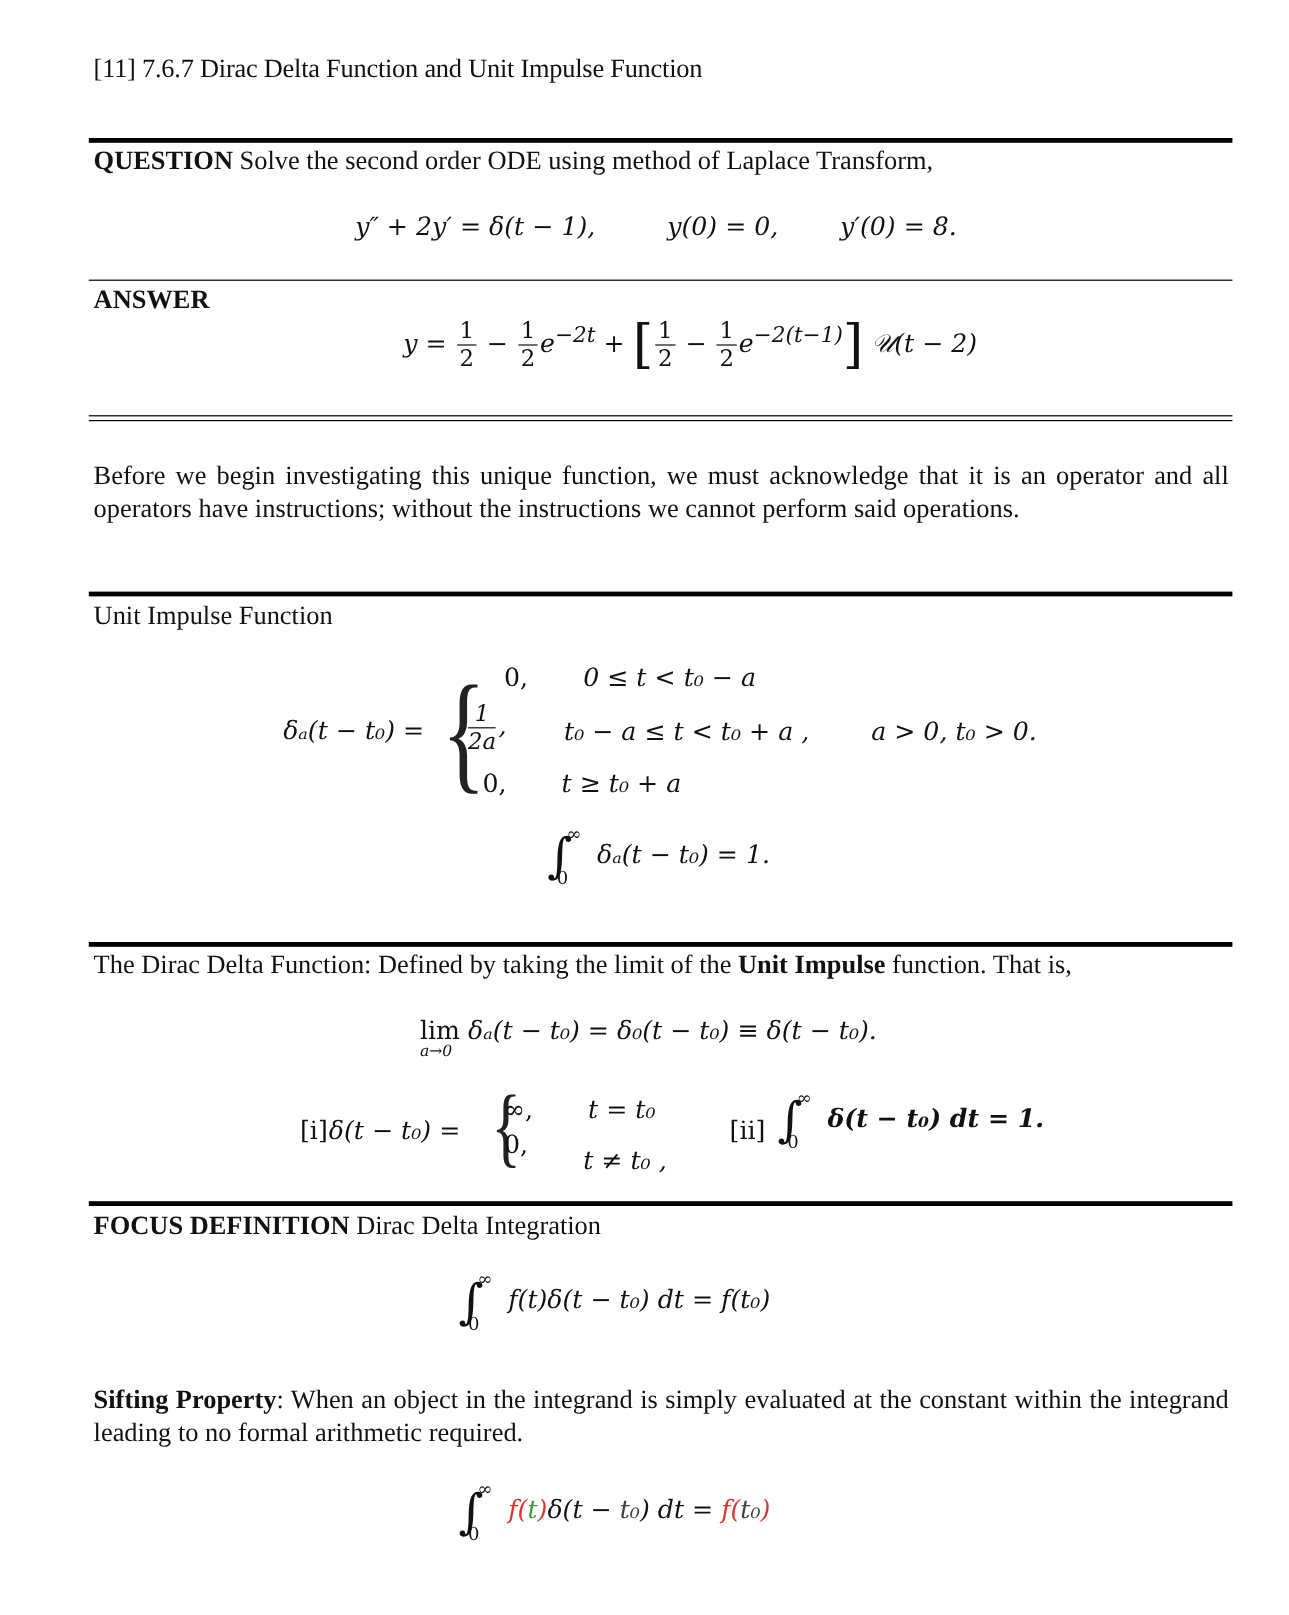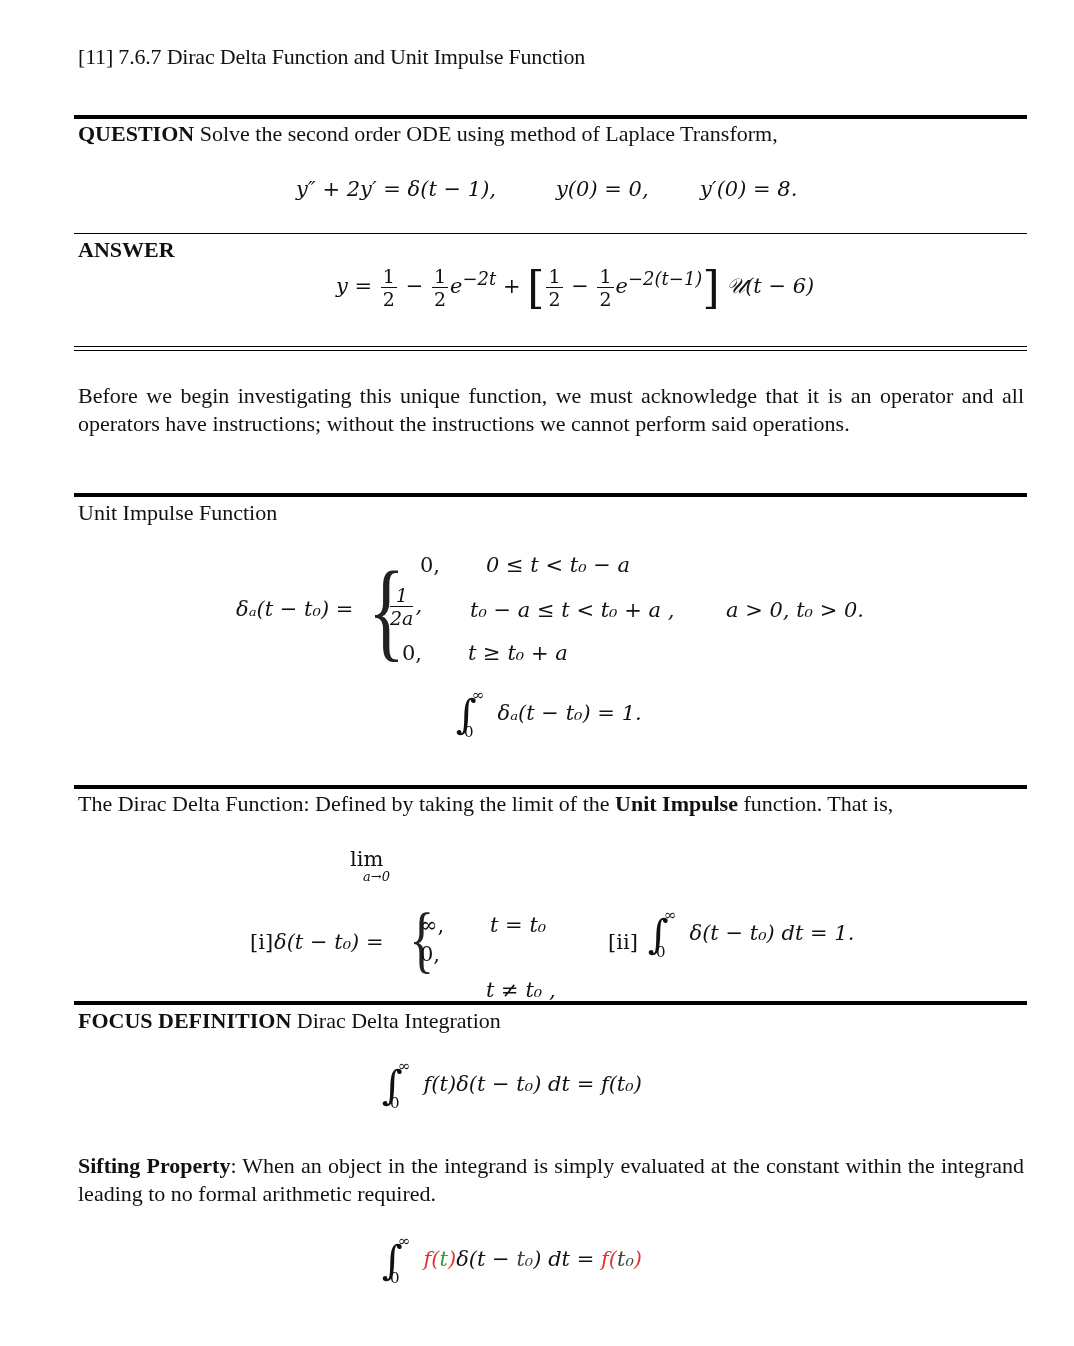--- a/index.html
+++ b/index.html
@@ -47,21 +47,21 @@
 <div class="abs math" style="left:336px; top:262px;">
   <span class="it">y</span>
   <span>=</span>
   <span class="frac"><span class="num">1</span><span>2</span></span>
   <span>−</span>
   <span class="frac"><span class="num">1</span><span>2</span></span><span class="it">e</span><sup class="it">−2t</sup>
   <span>+</span>
   <span style="font-size:44px; vertical-align:middle; font-weight:100;">[</span><span class="frac"><span class="num">1</span><span>2</span></span>
   <span>−</span>
   <span class="frac"><span class="num">1</span><span>2</span></span><span class="it">e</span><sup class="it">−2(t−1)</sup><span style="font-size:44px; vertical-align:middle; font-weight:100;">]</span>
-  <span class="it">𝒰(t − 6)</span>
+  <span class="it">𝒰(t − 2)</span>
 </div>
 <div class="rule-double" style="top:346px;"></div>
 
 <div class="abs text para" style="top:382px;">Before we begin investigating this unique function, we must acknowledge that it is an operator and all operators have instructions; without the instructions we cannot perform said operations.</div>
 
 <div class="rule-thick" style="top:493px;"></div>
 <div class="abs text" style="left:78px; top:499px;">Unit Impulse Function</div>
 
 <div class="abs math it" style="left:236px; top:597px;">δₐ(t − t₀) =</div>
 <div class="abs brace" style="left:360px; top:555px; font-size:110px; color:#222;">{</div>
@@ -78,35 +78,36 @@
 <div class="abs math" style="left:456px; top:694px;">
   <span class="intg it"><span>∫</span><span class="up">∞</span><span class="lo">0</span></span>
   <span class="it" style="margin-left:14px;">δₐ(t − t₀) = 1.</span>
 </div>
 
 <div class="rule-thick" style="top:785px;"></div>
 <div class="abs text" style="left:78px; top:790px;">
   <span>The Dirac Delta Function: Defined by taking the limit of the </span><span class="bold">Unit Impulse</span><span> function. That is,</span>
 </div>
 <div class="abs math" style="left:350px; top:847px;">
-  <span style="display:inline-block; position:relative;"><span>lim</span><span class="it" style="position:absolute; left:0; top:22px; font-size:13px;margin-left:13px;">a→0</span></span>
+  <span style="display:inline-block; position:relative;"><span>lim</span><span class="it" style="position:absolute; left:0; top:22px; font-size:13px;">a→0</span></span>
+  <span class="it">δₐ(t − t₀) = δ₀(t − t₀) ≡ δ(t − t₀).</span>
 </div>
 
 <div class="abs math" style="left:250px; top:930px;">[i]</div>
 <div class="abs math it" style="left:274px; top:930px;">δ(t − t₀) =</div>
 <div class="abs brace" style="left:404px; top:902px; font-size:74px; color:#222;">{</div>
 <div class="abs math" style="left:420px; top:913px;">∞,</div>
 <div class="abs math it" style="left:490px; top:913px;">t = t₀</div>
 <div class="abs math" style="left:420px; top:942px;">0,</div>
-<div class="abs math it" style="left:486px; top:978px;text-align:center;">t ≠ t₀ ,</div>
+<div class="abs math it" style="left:486px; top:955px;text-align:center;">t ≠ t₀ ,</div>
 
 <div class="abs math" style="left:608px; top:930px;">[ii]</div>
 <div class="abs math" style="left:648px; top:914px;">
   <span class="intg it"><span>∫</span><span class="up">∞</span><span class="lo">0</span></span>
-  <span class="it" style="margin-left:14px;">δ(t − t₀) dt = 1.</span>
+  <span class="it" style="margin-left:14px;font-weight:bold;">δ(t − t₀) dt = 1.</span>
 </div>
 
 <div class="rule-thick" style="top:1001px;"></div>
 <div class="abs text" style="left:78px; top:1007px;">
   <span class="bold">FOCUS DEFINITION</span>
   <span>Dirac Delta Integration</span>
 </div>
 <div class="abs math" style="left:382px; top:1065px;">
   <span class="intg it"><span>∫</span><span class="up">∞</span><span class="lo">0</span></span>
   <span class="it" style="margin-left:14px;">f(t)δ(t − t₀) dt = f(t₀)</span>

